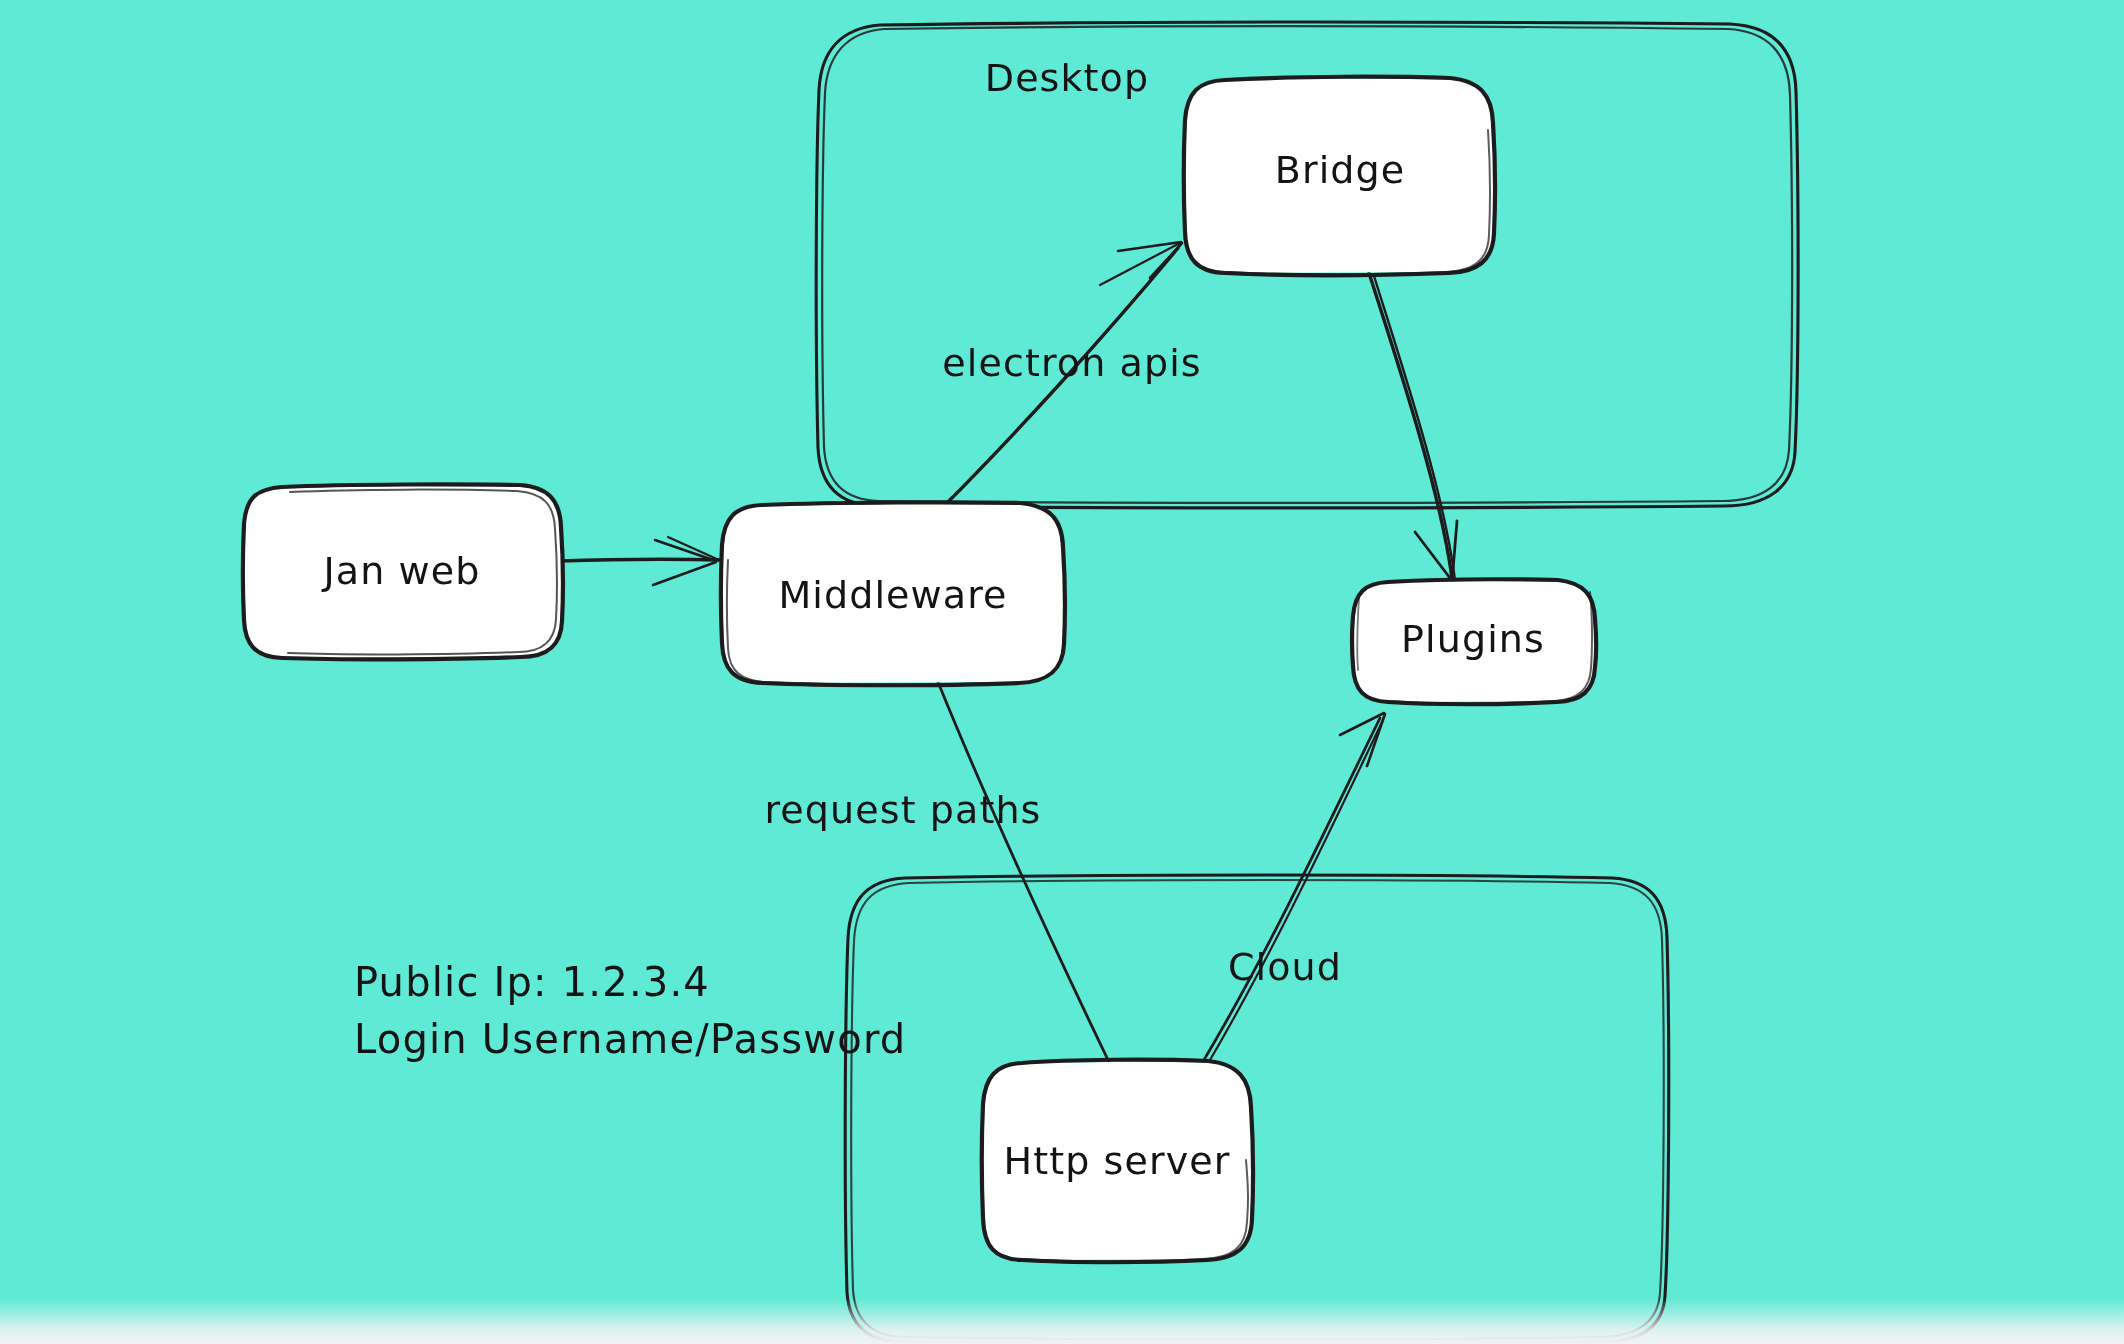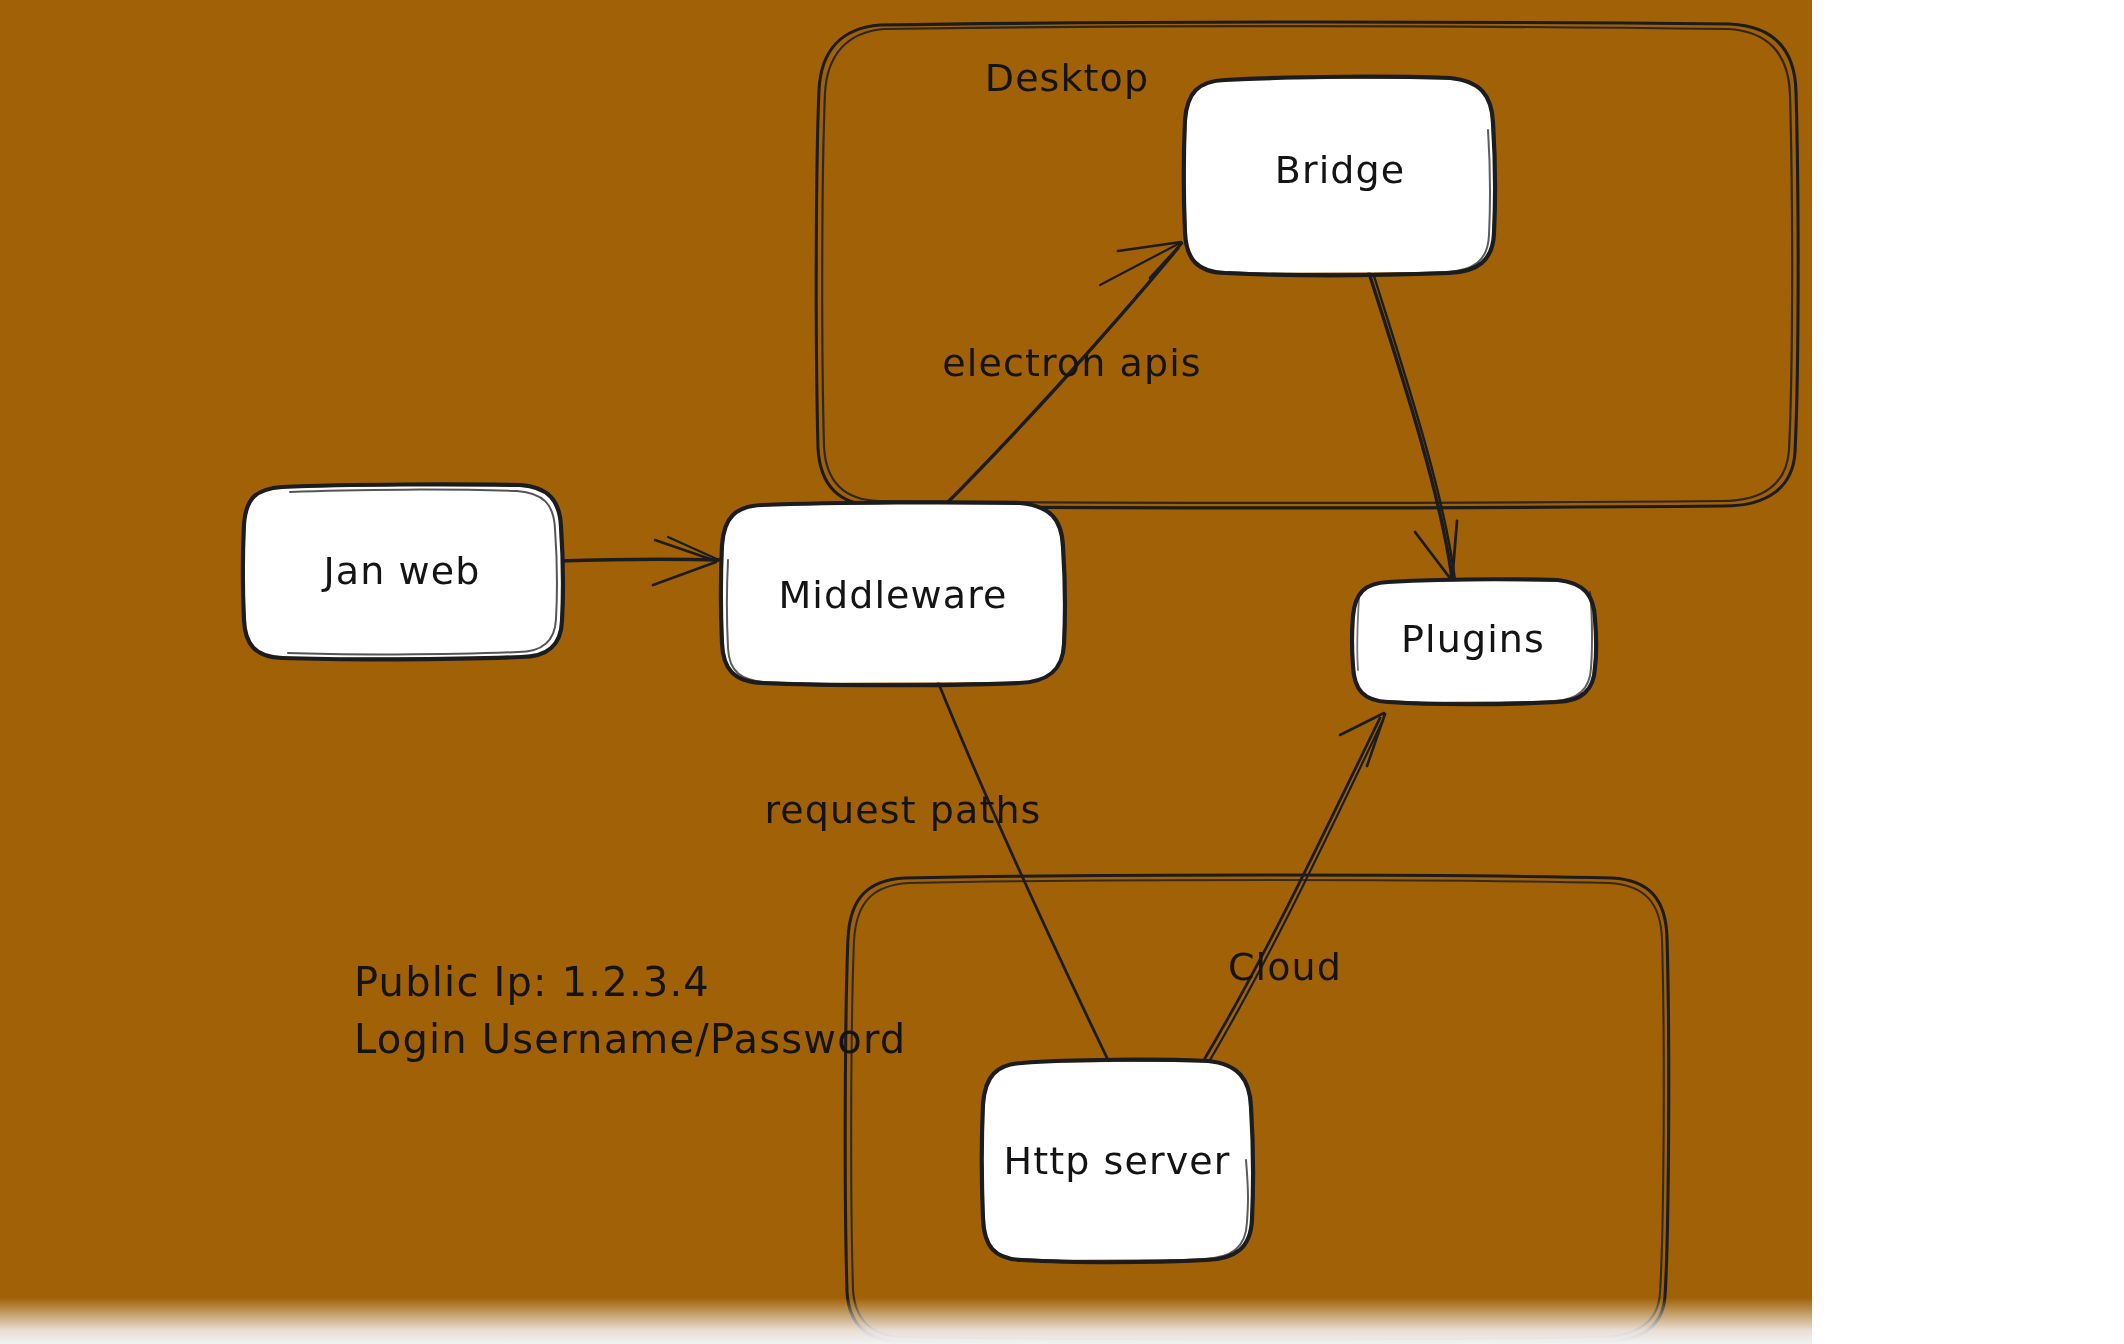--- a/index.html
+++ b/index.html
@@ -8,23 +8,23 @@
     background: #ffffff;
   }
   body {
     width: 2124px;
     height: 1344px;
     overflow: hidden;
     font-family: "DejaVu Sans", sans-serif;
   }
   #canvas {
     position: relative;
-    width: 1812px;
+    width: 2124px;
     height: 1344px;
-    background: #a16207;
+    background: #5eead4;
   }
   #canvas::after {
     content: "";
     position: absolute;
     left: 0;
     right: 0;
     bottom: 0;
     height: 46px;
     background: linear-gradient(to bottom, rgba(246,246,247,0) 0%, rgba(244,244,246,0.85) 70%, rgba(242,242,244,1) 100%);
     pointer-events: none;

